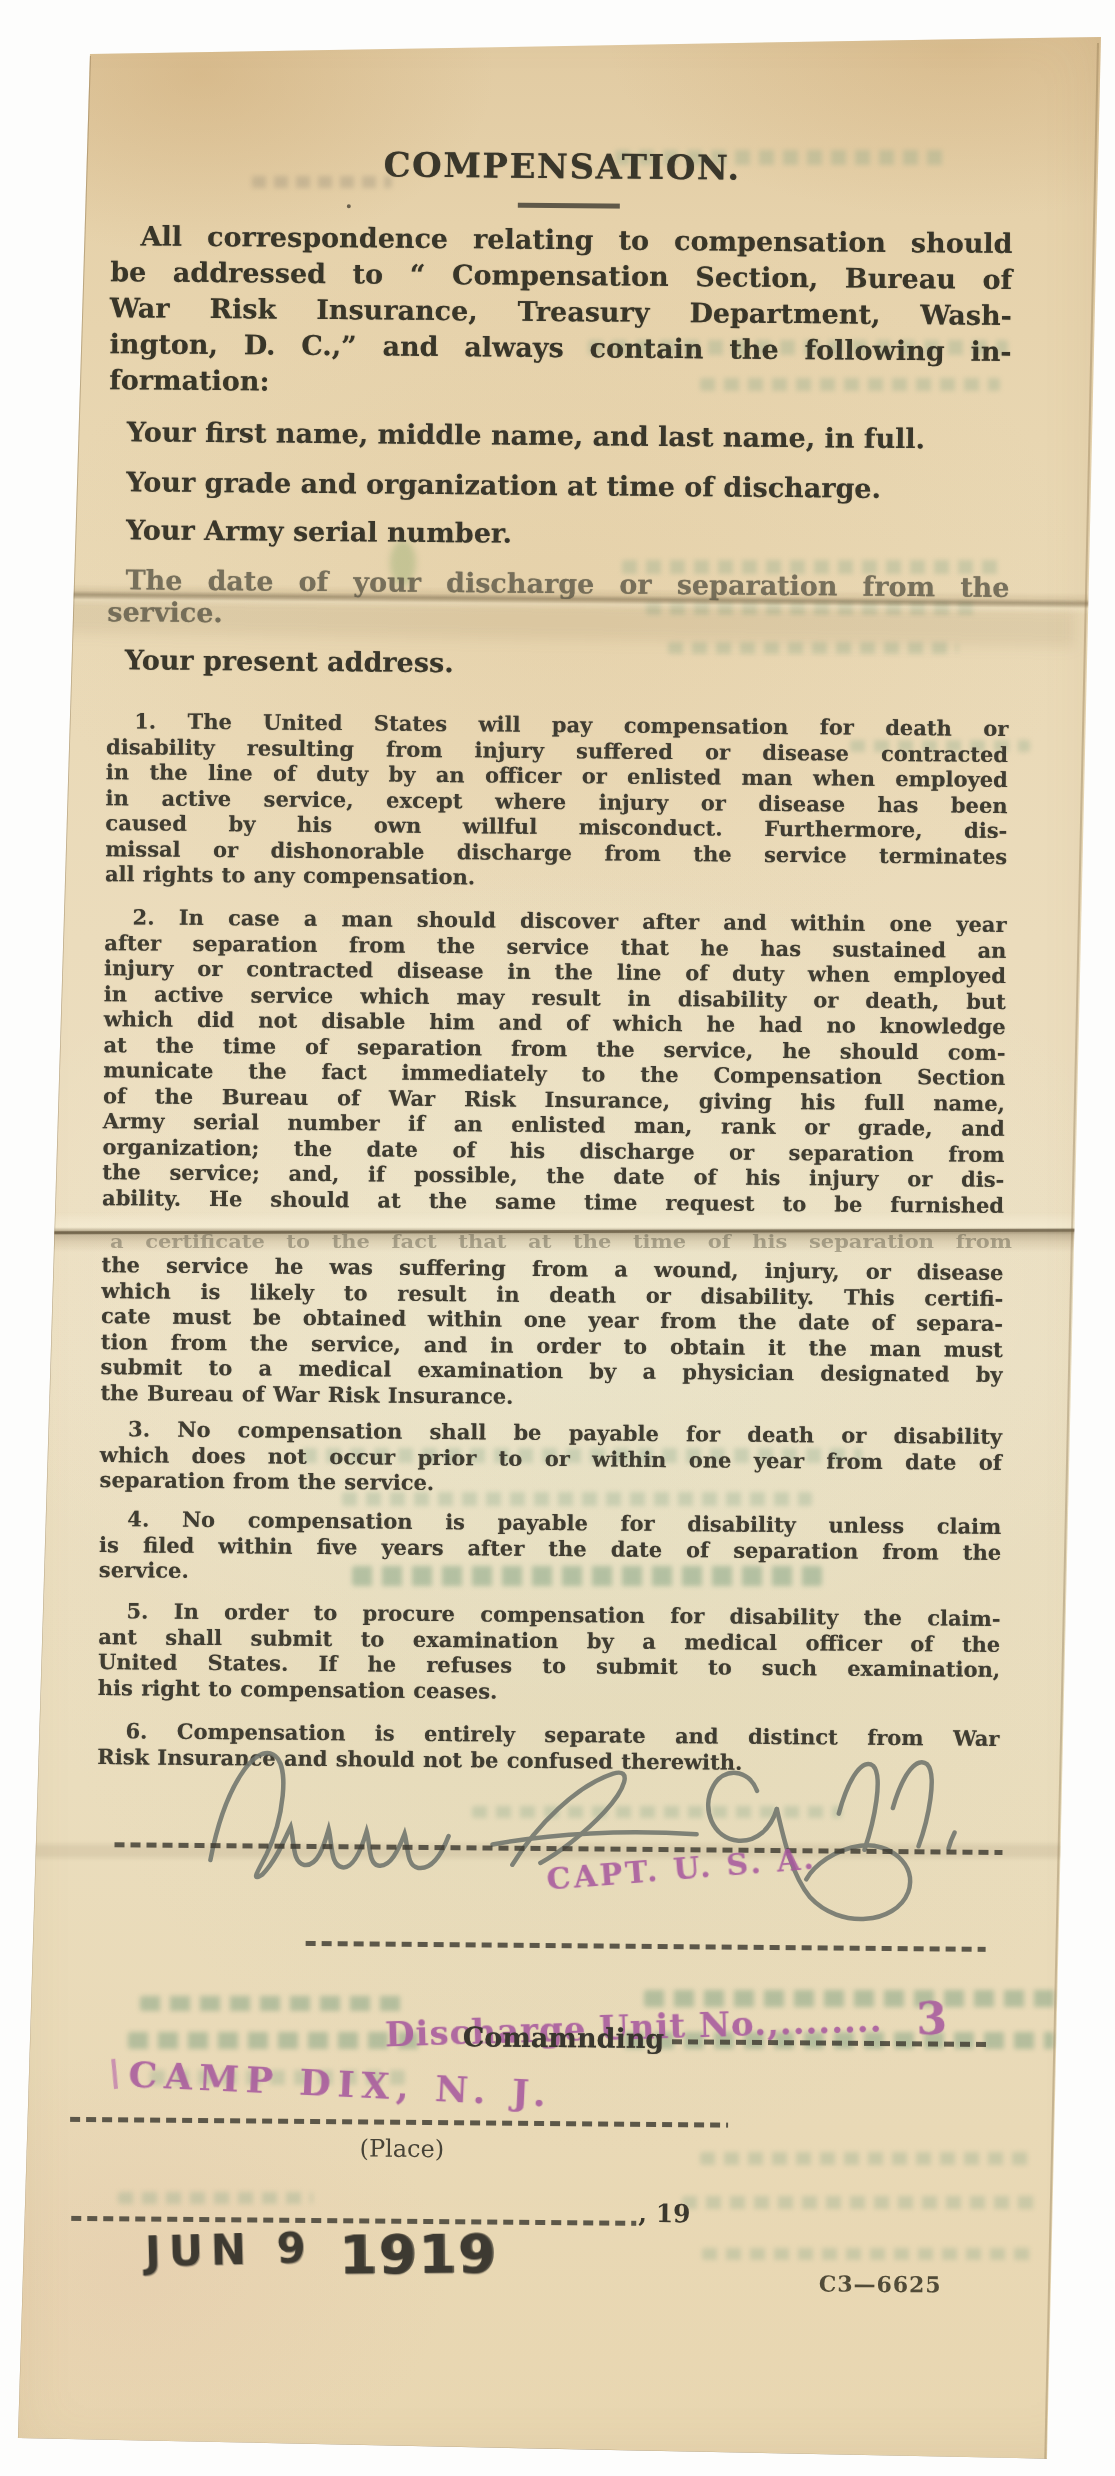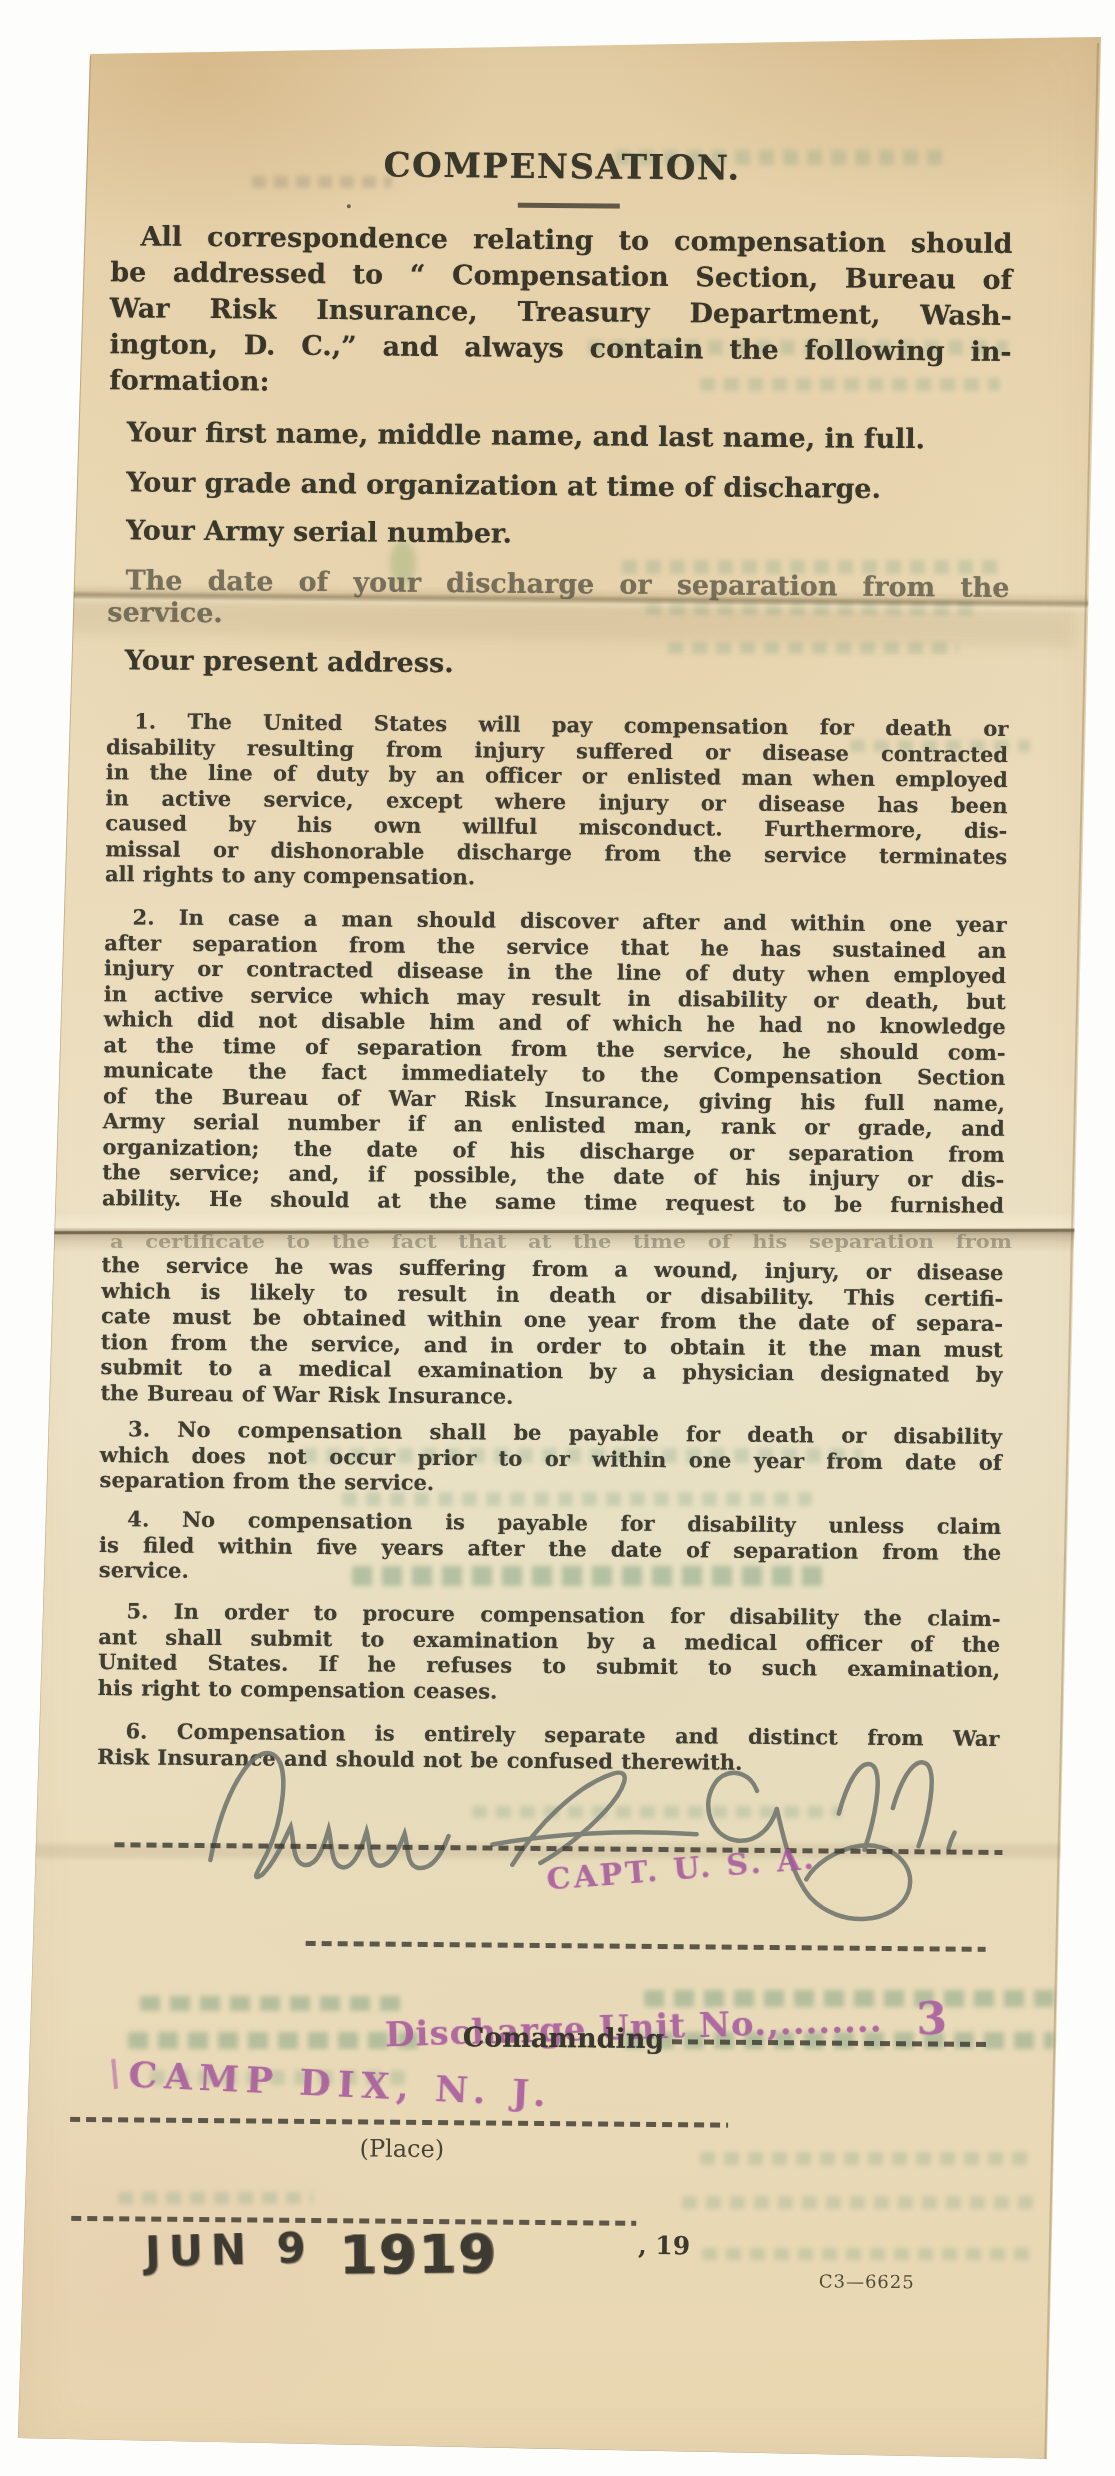--- a/index.html
+++ b/index.html
@@ -87,28 +87,28 @@
   .capt{left:560px;top:1850px;font-size:30px;letter-spacing:3px;transform:rotate(-5deg);}
   .discharge{left:400px;top:2000px;font-size:34px;letter-spacing:1px;transform:rotate(-2.2deg);color:#ab5ea4;}
   .discharge .num{font-size:44px;margin-left:34px;vertical-align:-4px;}
   .camp{left:128px;top:2064px;font-size:36px;letter-spacing:7px;transform:rotate(2.2deg);color:#b765ab;}
   .camp .tick{display:inline-block;width:4px;height:30px;background:#b765ab;opacity:.7;margin-right:12px;
     vertical-align:-3px;transform:rotate(-8deg);}
   .commanding{position:absolute;left:478px;top:2022px;font-size:27px;font-weight:700;color:#38362e;
     text-shadow:0 0 1px rgba(56,54,46,.5);}
   .place{position:absolute;left:318px;top:2136px;width:200px;text-align:center;font-size:24px;font-weight:400;
     color:#474337;}
-  .year19{position:absolute;left:655px;top:2198px;font-size:25px;font-weight:700;color:#3b382e;margin-top:32px;}
+  .year19{position:absolute;left:655px;top:2198px;font-size:25px;font-weight:700;color:#3b382e;}
   .datestamp{position:absolute;color:#2f2d27;font-family:"DejaVu Sans", sans-serif;font-weight:700;
     filter:blur(.4px);opacity:.92;}
   .jun{left:162px;top:2228px;font-size:42px;letter-spacing:8px;transform:rotate(-2deg);
     text-shadow:1px 1px 0 rgba(47,45,39,.4);}
   .y1919{left:356px;top:2224px;font-size:54px;letter-spacing:2px;transform:rotate(-1deg);
     text-shadow:2px 0 0 rgba(47,45,39,.75), 1px 1px 1px rgba(47,45,39,.4);}
-  .formno{position:absolute;left:836px;top:2268px;font-size:18px;font-weight:400;letter-spacing:1px;color:#514b38;}
+  .formno{position:absolute;left:836px;top:2268px;font-size:22px;font-weight:700;letter-spacing:1px;color:#514b38;}
 </style>
 </head>
 <body>
 
 <div class="stage">
   <div class="paper">
 
     <div class="ghost gray" style="left:252px;top:176px;width:140px;height:12px"></div>
     <div class="ghost" style="left:615px;top:150px;width:330px;height:15px"></div>
     <div class="ghost" style="left:588px;top:340px;width:420px;height:15px"></div>

